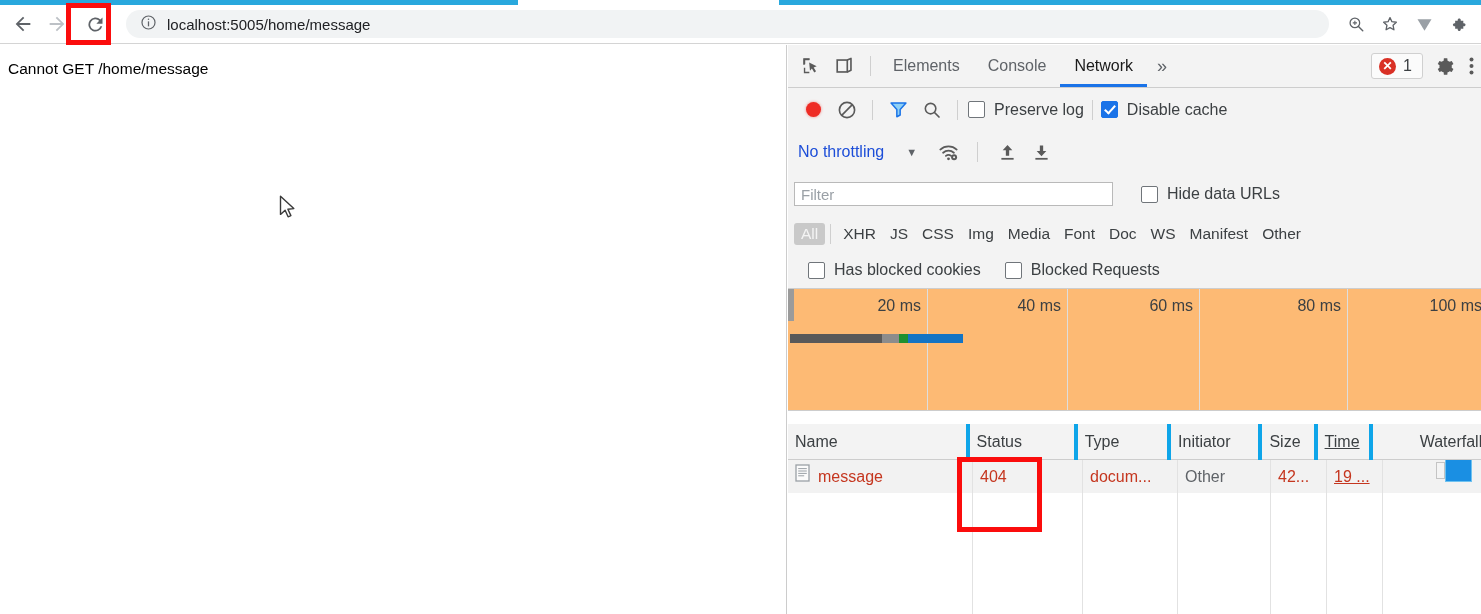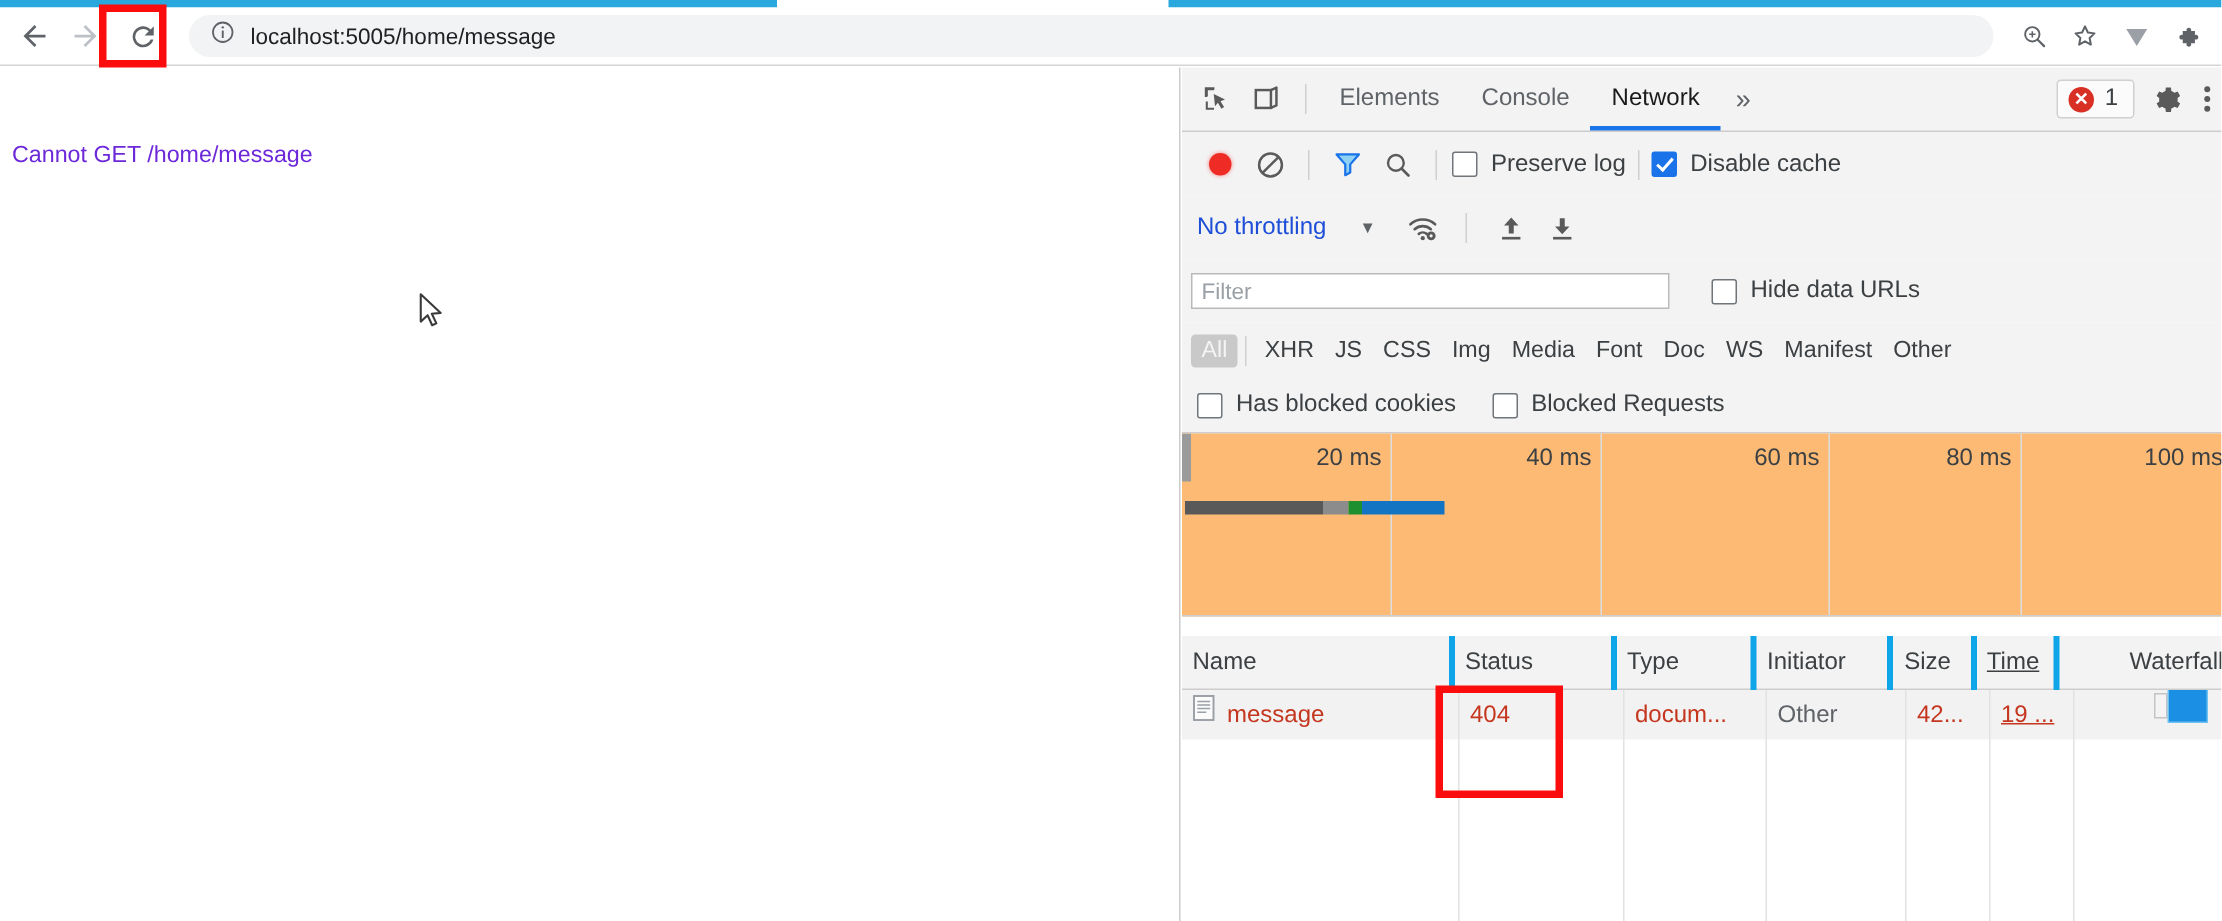--- a/index.html
+++ b/index.html
@@ -53,21 +53,21 @@
     color: #5f6368;
   }
 
   
   .viewport {
     position: absolute; top: 45px; left: 0; width: 787px; height: 569px;
     background: #ffffff; border-right: 1px solid #cccccc;
   }
   .page-msg {
     position: absolute; top: 15px; left: 8px;
-    font-size: 15.5px; color: #6d28d9; margin-top: 35px;
+    font-size: 15.5px; color: #000000;
   }
   .cursor { position: absolute; left: 279px; top: 150px; }
 
   
   .devtools {
     position: absolute; top: 45px; left: 788px; width: 693px; height: 569px;
     background: #ffffff; font-size: 15px; color: #3c4043;
   }
   .dt-row {
     display: flex; align-items: center;
@@ -400,39 +400,39 @@
       <span class="ftype">Img</span>
       <span class="ftype">Media</span>
       <span class="ftype">Font</span>
       <span class="ftype">Doc</span>
       <span class="ftype">WS</span>
       <span class="ftype">Manifest</span>
       <span class="ftype">Other</span>
     </div>
 
     <div class="dt-row dt-toolbar5">
-      <label class="cbox" style="margin-left:4px;">
+      <label class="cbox" style="margin-left:14px;">
         <span class="box"></span>
         <span>Has blocked cookies</span>
       </label>
       <label class="cbox" style="margin-left:24px;">
         <span class="box"></span>
         <span>Blocked Requests</span>
       </label>
     </div>
 
     <div class="overview">
       <div class="ov-grabber"></div>
       <div class="ov-band" style="left:6px;width:134px;">
         <span class="ov-tick">20 ms</span>
       </div>
       <div class="ov-band" style="left:140px;width:140px;">
         <span class="ov-tick">40 ms</span>
       </div>
-      <div class="ov-band" style="left:292px;width:140px;text-align:center;">
+      <div class="ov-band" style="left:272px;width:140px;text-align:center;">
         <span class="ov-tick">60 ms</span>
       </div>
       <div class="ov-band" style="left:420px;width:140px;">
         <span class="ov-tick">80 ms</span>
       </div>
       <div class="ov-band" style="left:560px;width:140px;border-right:none;">
         <span class="ov-tick">100 ms</span>
       </div>
       <div class="ov-bar">
         <span class="ov-seg" style="width:92px;background:#595959;"></span>

